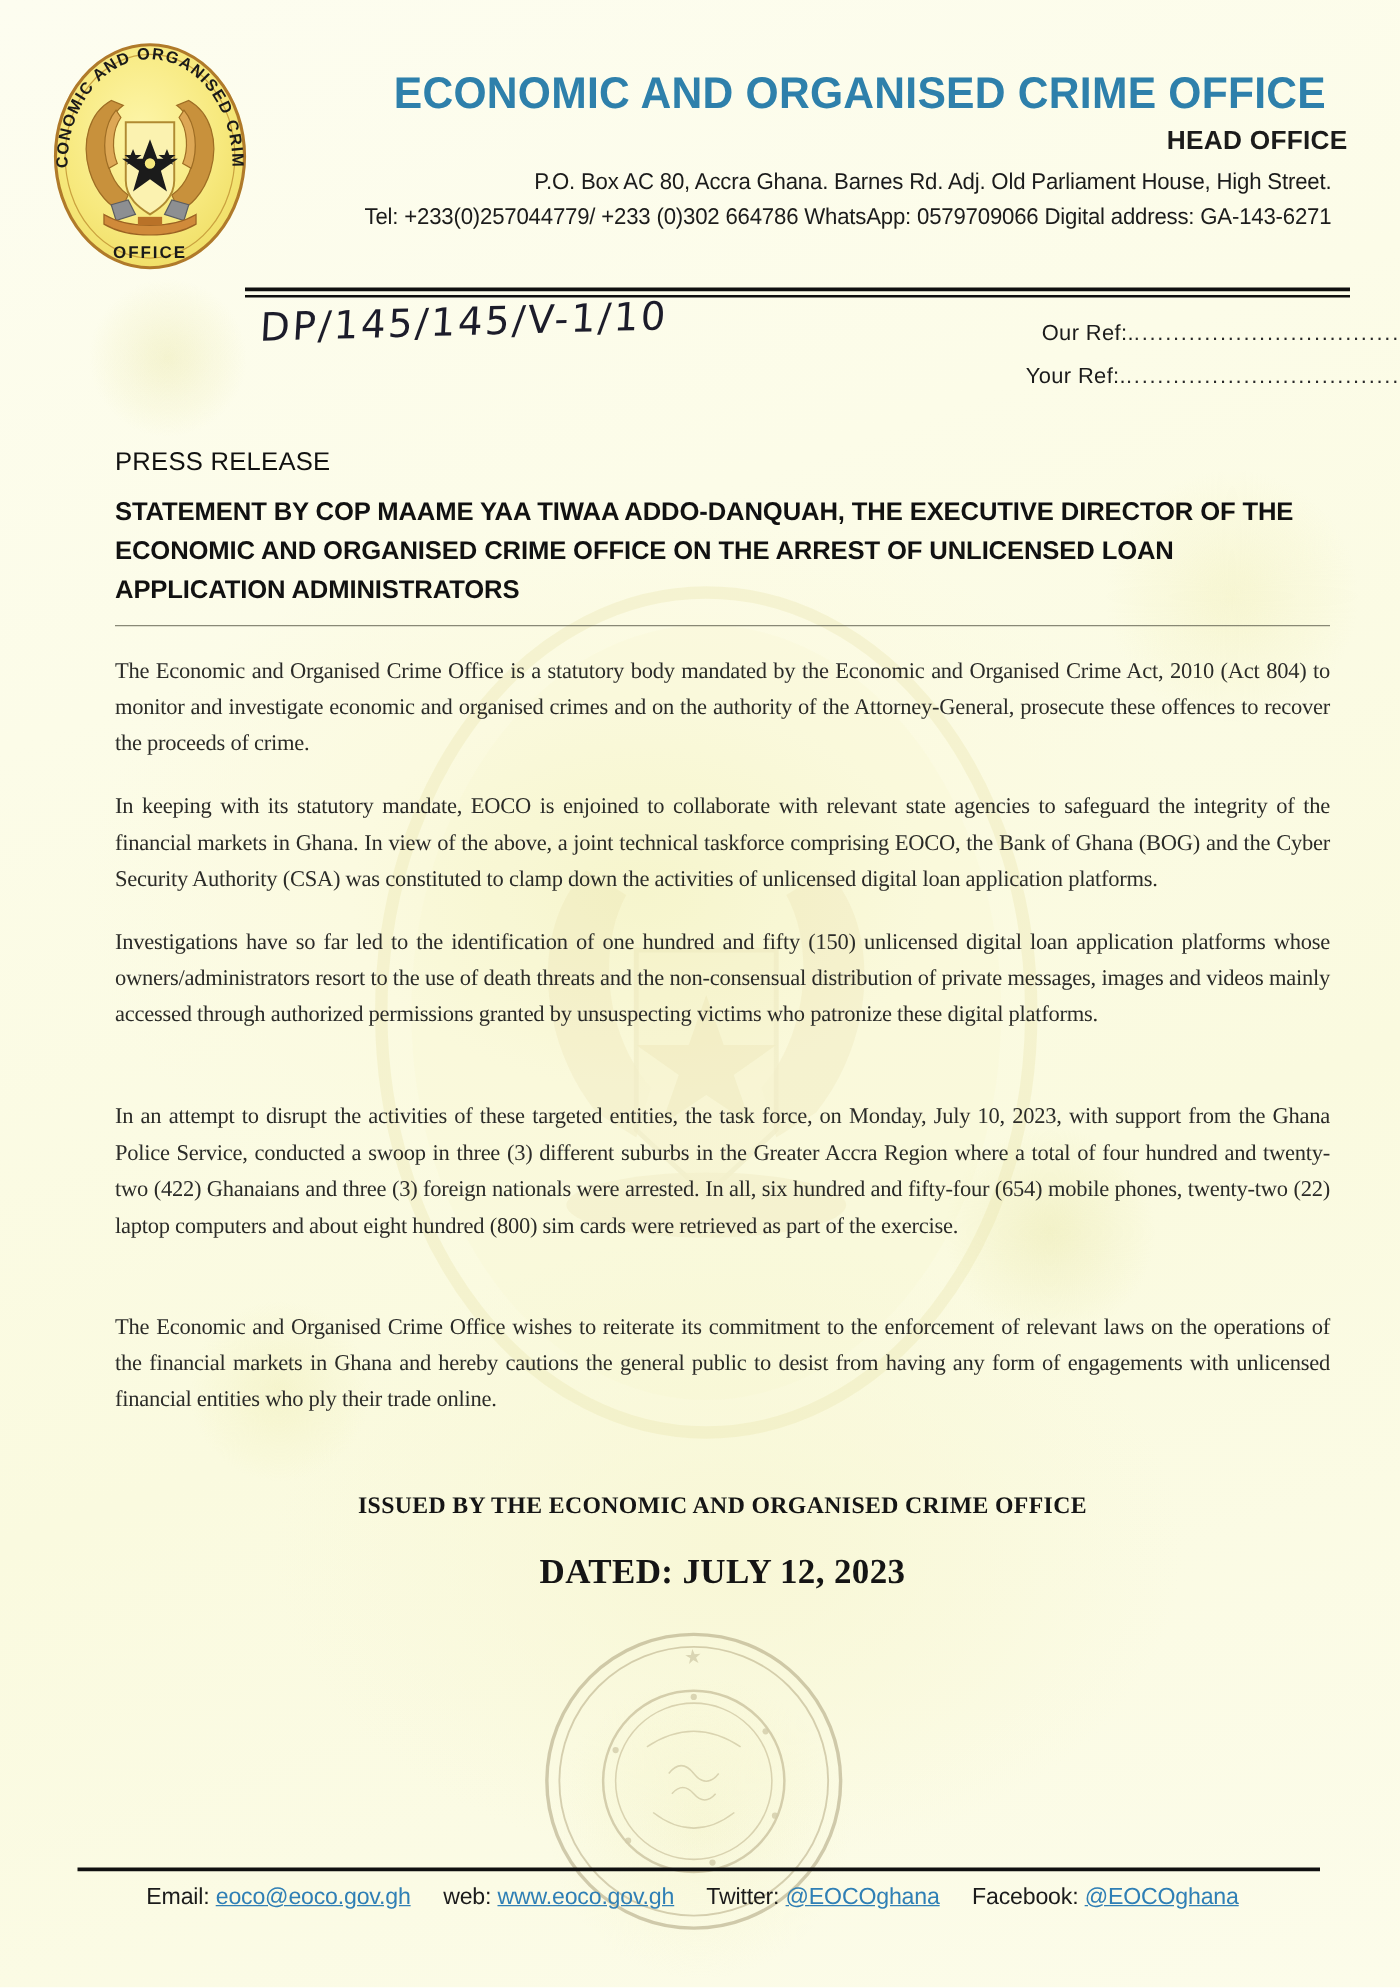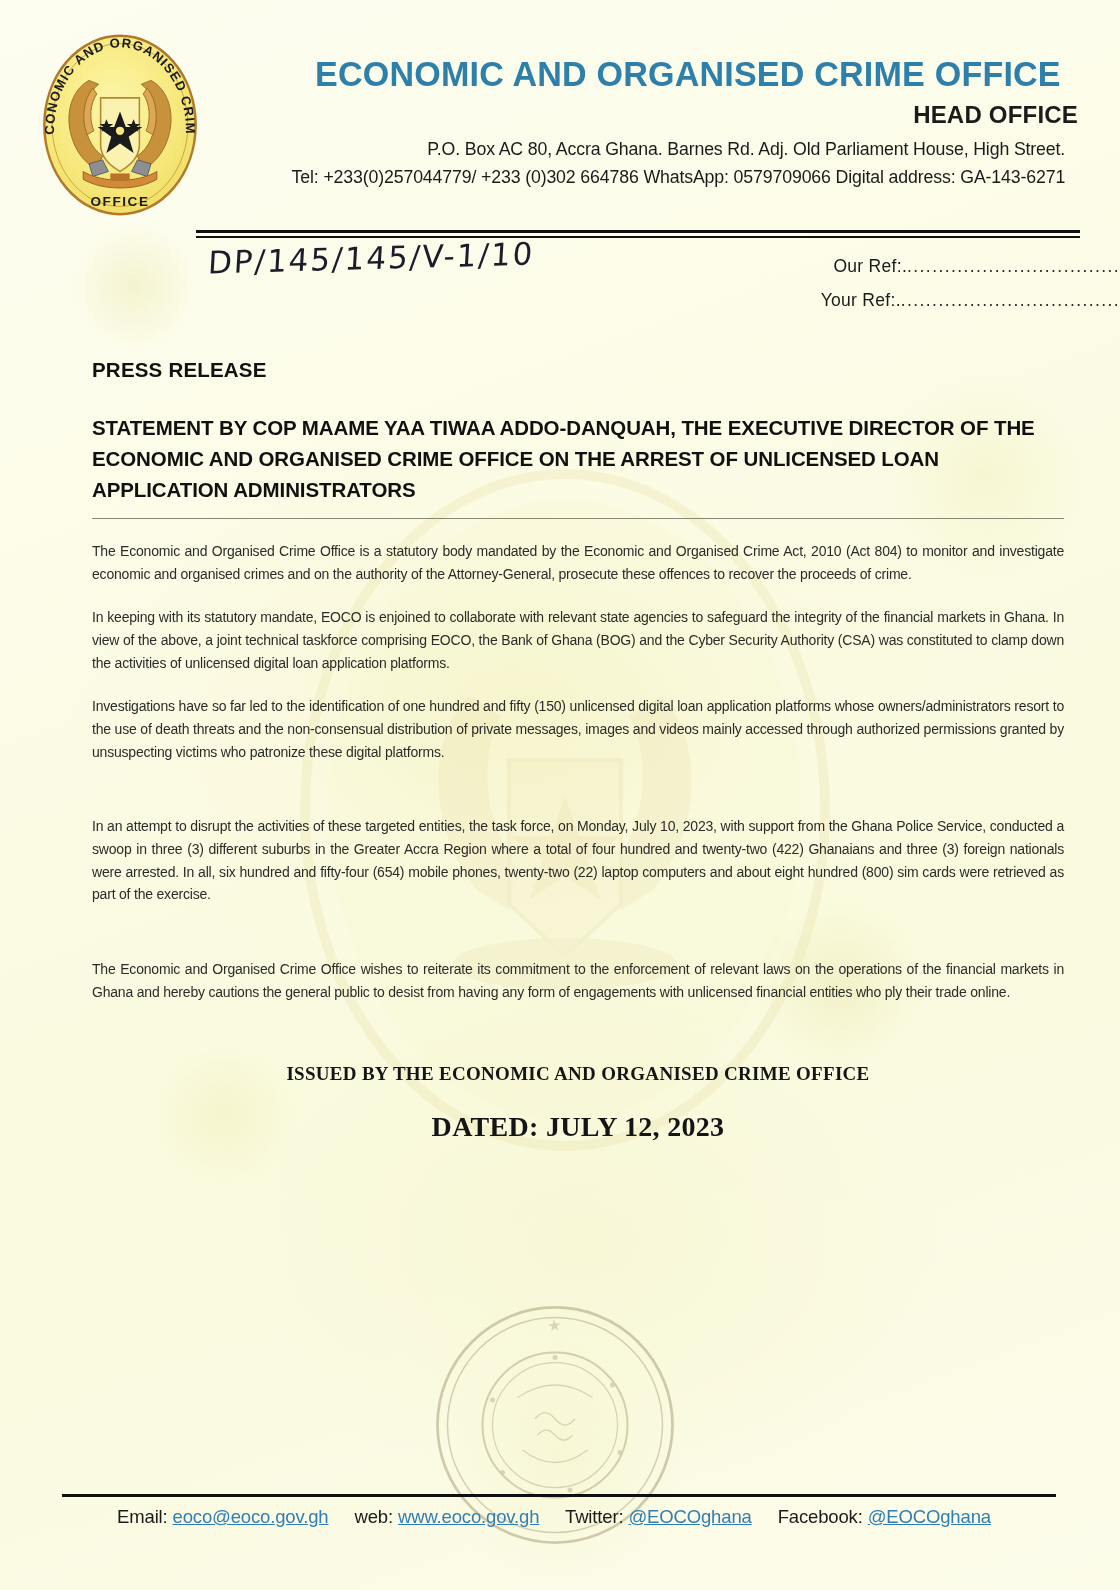--- a/index.html
+++ b/index.html
@@ -84,21 +84,21 @@
     font-size: 35.5px;
     letter-spacing: .2px;
     color: #2e80ab;
     line-height: 1.05;
     white-space: nowrap;
     transform: scaleX(.96);
     transform-origin: center;
   }
   .head-office {
     font-weight: bold;
-    font-size: 24px;
+    font-size: 21px;
     color: #1b1b1b;
     margin-top: 8px;
     letter-spacing: .2px;
   }
   .addr-line {
     font-size: 18.3px;
     color: #1b1b1b;
     margin-top: 9px;
     letter-spacing: -.15px;
     transform: scaleX(.97);
@@ -141,44 +141,44 @@
     color: #1c1c2a;
     letter-spacing: 2px;
     transform: rotate(-1.6deg) skewX(-5deg);
     white-space: nowrap;
   }
 
   
   .body-wrap { padding: 0 56px 0 92px; }
 
   .press-release {
-    font-weight: bold;
+    font-weight: normal;
     font-size: 20.5px;
     color: #111;
     letter-spacing: .2px;
     margin-top: 10px;
   }
   .statement {
     font-weight: bold;
     font-size: 20.5px;
     color: #111;
     line-height: 1.52;
-    margin-top: 30px;
+    margin-top: 12px;
     letter-spacing: -.1px;
   }
   .hr-under-statement {
     height: 1px;
     background: #6b6b5a;
     margin: 13px 0 0 0;
     opacity: .8;
   }
 
   .para {
-    font-family: Liberation Sans, sans-serif;
-    font-size: 14px;
+    font-family: Liberation Serif, serif;
+    font-size: 18px;
     line-height: 1.62;
     color: #2b2b28;
     text-align: justify;
     margin-top: 21px;
     letter-spacing: -.2px;
     font-weight: 350;
   }
   .para.gap { margin-top: 52px; }
 
   

